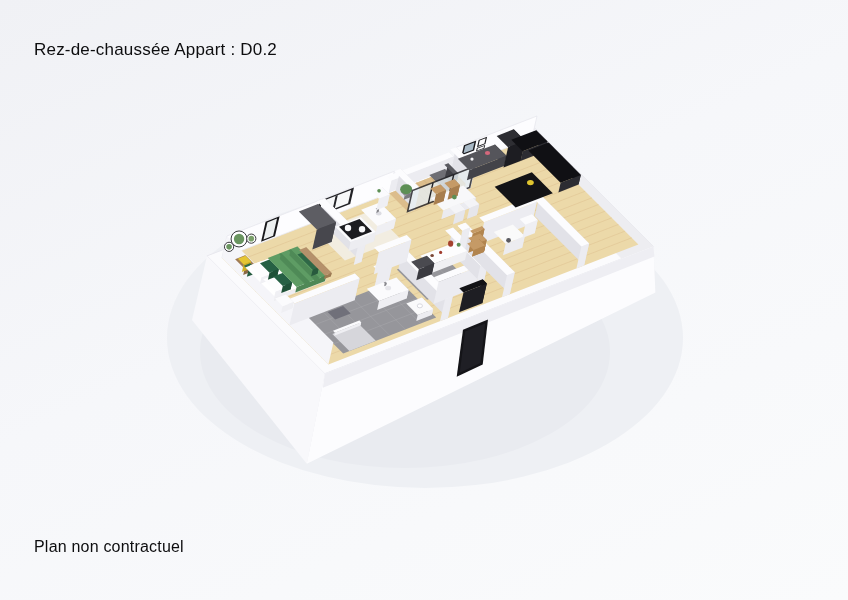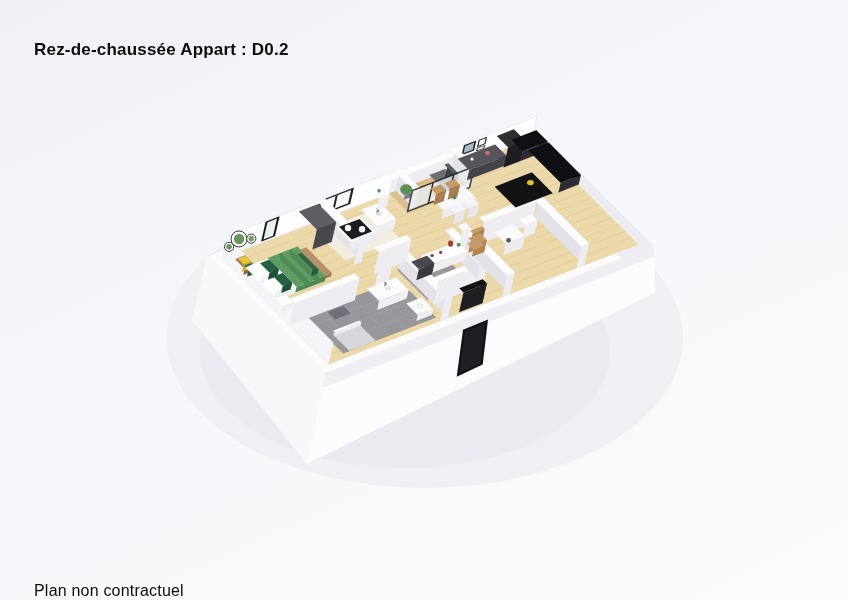--- a/index.html
+++ b/index.html
@@ -4,25 +4,25 @@
 <style>
   html,body{margin:0;padding:0;}
   body{
     width:848px;height:600px;overflow:hidden;
     font-family:"Liberation Sans",sans-serif;
     background:linear-gradient(155deg,#f0f1f5 0%,#f6f7fa 45%,#fafbfc 100%);
     position:relative;
   }
   .title{
     position:absolute;left:34px;top:40px;
-    font-size:17px;color:#0d0d0f;letter-spacing:.2px;font-weight:bold;
+    font-size:17px;color:#0d0d0f;letter-spacing:.2px;
   }
   .footer{
     position:absolute;left:34px;top:538px;
-    font-size:16px;color:#0d0d0f;letter-spacing:.2px;margin-top:44px;
+    font-size:16px;color:#0d0d0f;letter-spacing:.2px;
   }
   svg{position:absolute;left:0;top:0;}
 </style>
 </head>
 <body>
 
 <div class="title">Rez-de-chaussée Appart : D0.2</div>
 <svg id="scene" width="848" height="600" viewBox="0 0 848 600">
     <ellipse cx="425" cy="338" rx="258" ry="150" fill="#eef0f4"></ellipse>
     <ellipse cx="405" cy="352" rx="205" ry="116" fill="#e9ebf0"></ellipse>

